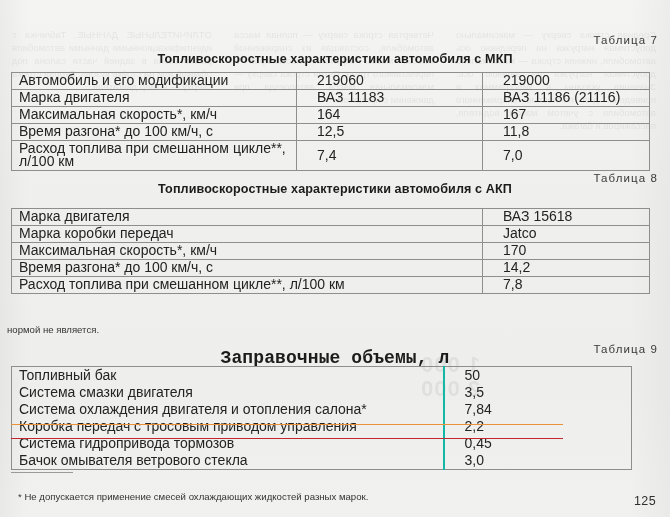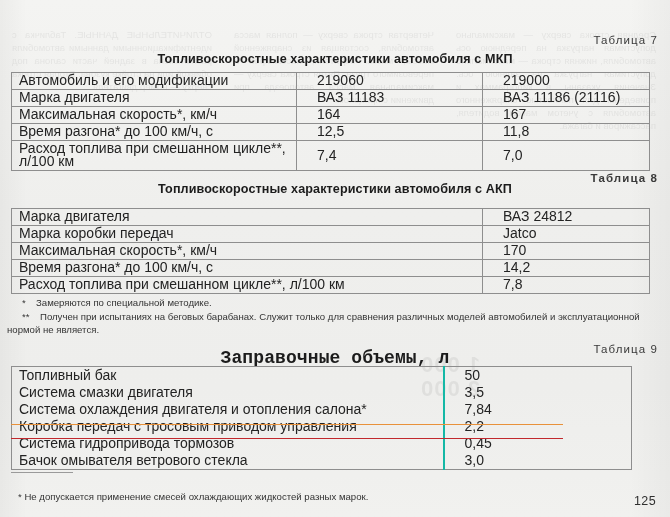--- a/index.html
+++ b/index.html
@@ -239,60 +239,52 @@
         <td class="val">11,8</td>
       </tr>
       <tr>
         <td class="label">Расход топлива при смешанном цикле**, л/100 км</td>
         <td class="val">7,4</td>
         <td class="val">7,0</td>
       </tr>
     </tbody>
   </table>
 
-  <div class="table-number" style="top:172px;font-weight:bold;">Таблица 8</div>
+  <div class="table-number" style="top:172px;">Таблица 8</div>
   <div class="table-title" style="top:182px;">Топливоскоростные характеристики автомобиля с АКП</div>
 
   <table class="spec grid" id="table8" style="left:11px; top:208px; width:638px;">
     <colgroup>
         <col style="width:471px">
         <col style="width:167px">
       </colgroup>
     <tbody>
       <tr>
         <td class="label">Марка двигателя</td>
-        <td class="val">ВАЗ 24812</td>
+        <td class="val">ВАЗ 15618</td>
       </tr>
       <tr>
         <td class="label">Марка коробки передач</td>
         <td class="val">Jatco</td>
       </tr>
       <tr>
         <td class="label">Максимальная скорость*, км/ч</td>
         <td class="val">170</td>
       </tr>
       <tr>
         <td class="label">Время разгона* до 100 км/ч, с</td>
         <td class="val">14,2</td>
       </tr>
       <tr>
         <td class="label">Расход топлива при смешанном цикле**, л/100 км</td>
         <td class="val">7,8</td>
       </tr>
     </tbody>
   </table>
 
-  <div class="footnotes" style="left:22px; top:296px; width:636px;">
-    <p class="fn">
-      <span class="mk">*</span><span>Замеряются по специальной методике.</span>
-    </p>
-    <p class="fn">
-      <span class="mk m2">**</span><span>Получен при испытаниях на беговых барабанах. Служит только для сравнения различных моделей автомобилей и эксплуатационной</span>
-    </p>
-  </div>
   <div class="fn-cont" style="top:323px; left:0px;">нормой не является.</div>
 
   <div class="table-number" style="top:343px;">Таблица 9</div>
   <div class="table-title t9" style="top:348px;">Заправочные объемы, л</div>
 
   <table class="spec boxed" id="table9" style="left:11px; top:366px; width:620px;">
     <colgroup>
         <col style="width:432px">
         <col style="width:188px">
       </colgroup>

